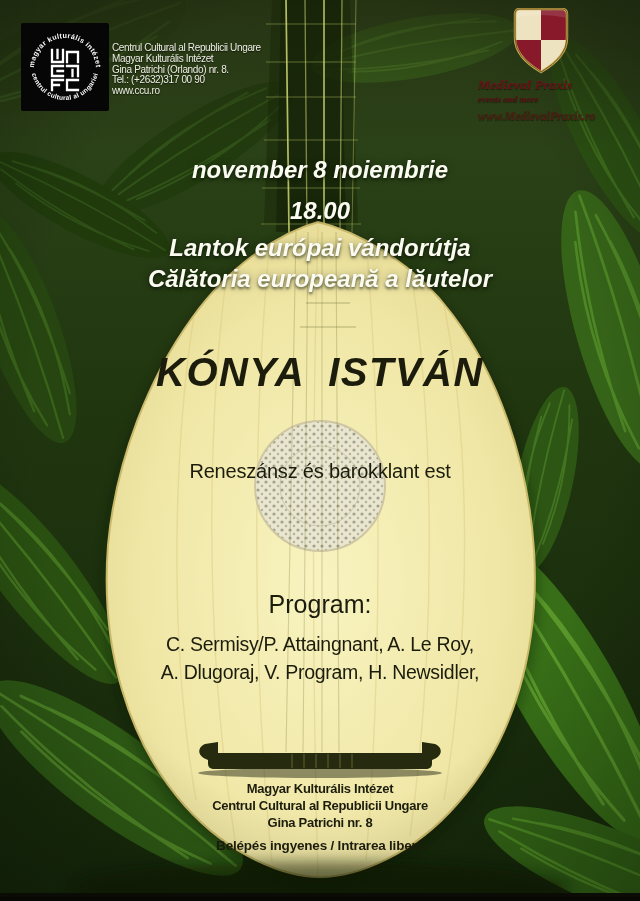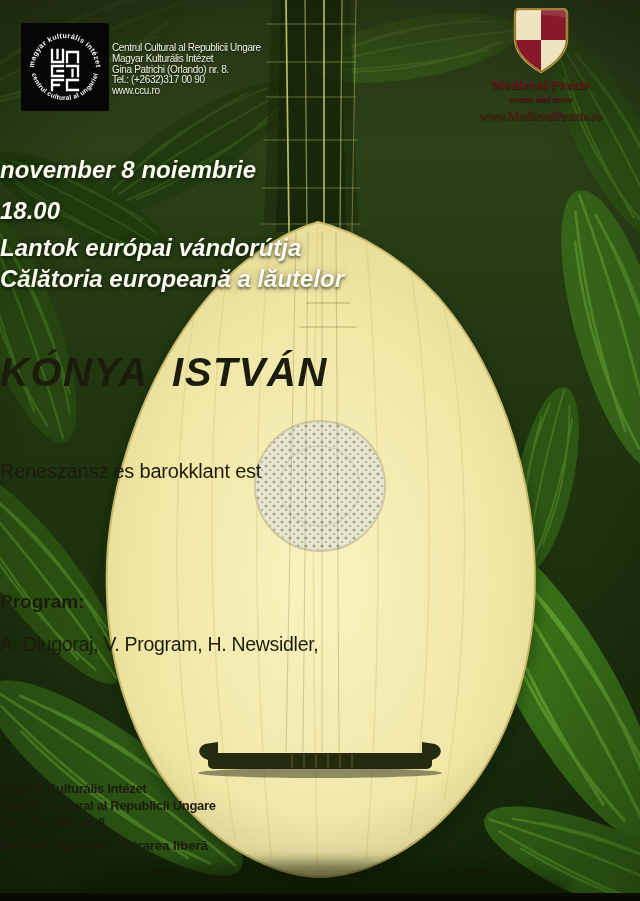--- a/index.html
+++ b/index.html
@@ -10,38 +10,38 @@
   .vn{fill:none;stroke:var(--vn,#5a9030);stroke-width:1.3;opacity:.55;stroke-linecap:round;}
 
   
   .hdr-left{position:absolute;left:0;top:0;width:330px;height:130px;}
   .hu-logo{position:absolute;left:21px;top:23px;width:88px;height:88px;}
   .arc-text{font-family:"Liberation Sans",sans-serif;font-weight:bold;fill:#ffffff;}
   .address{position:absolute;left:112px;top:43px;color:#edeee2;font-size:10px;line-height:10.8px;
            letter-spacing:-0.35px;text-shadow:0 1px 1px rgba(0,0,0,.6);white-space:nowrap;}
 
   
-  .praxis{position:absolute;left:478px;top:8px;width:126px;text-align:center;}
+  .praxis{position:absolute;left:478px;top:8px;width:126px;text-align:left;font-style:italic;}
   .shield{display:block;margin:0 auto;}
   .px-title{font-family:"Liberation Serif",serif;font-weight:bold;font-size:13.5px;color:#6e1219;
             margin-top:3px;text-shadow:0 1px 1px rgba(10,4,2,.55);letter-spacing:.3px;white-space:nowrap;}
   .px-tag{font-family:"Liberation Serif",serif;font-weight:bold;font-size:9px;color:#5c1016;
           margin-top:1px;text-shadow:0 1px 1px rgba(10,4,2,.5);}
   .px-url{font-family:"Liberation Serif",serif;font-weight:bold;font-size:12px;color:#4c2014;
           margin-top:5px;text-shadow:0 1px 1px rgba(10,4,2,.5);}
 
   
-  .t{position:absolute;left:0;right:0;text-align:left;white-space:nowrap;}
+  .t{position:absolute;left:0;right:0;text-align:center;white-space:nowrap;}
   .wl{color:#fbfbf1;font-weight:bold;font-style:italic;font-size:24px;line-height:1;
       text-shadow:0 2px 3px rgba(8,16,2,.6),0 0 8px rgba(8,16,2,.3);}
   .dk{color:#1c1c0d;}
   .artist{font-size:40px;font-weight:bold;font-style:italic;letter-spacing:1.5px;word-spacing:12px;line-height:1;}
   .country{font-size:20px;line-height:1;letter-spacing:-0.2px;}
   .sub{font-size:20px;line-height:1;letter-spacing:-0.2px;}
-  .prog-label{font-size:19px;font-weight:bold;line-height:1;}
+  .prog-label{font-size:25px;font-weight:normal;line-height:1;}
   .prog{font-size:19.5px;line-height:27.5px;letter-spacing:-0.3px;}
   .venue{font-size:13px;font-weight:bold;line-height:17.2px;letter-spacing:-0.3px;}
   .admission{font-size:13.5px;font-weight:bold;line-height:1;letter-spacing:-0.2px;}
 </style>
 </head>
 <body>
 
 <div class="poster">
 
   <svg class="bg-art" viewBox="0 0 640 901" width="640" height="901" aria-hidden="true">
@@ -229,20 +229,21 @@
   <div class="t wl" style="top:199px">18.00</div>
   <div class="t wl" style="top:236px">Lantok európai vándorútja</div>
   <div class="t wl" style="top:267px">Călătoria europeană a lăutelor</div>
 
   <div class="t dk artist" style="top:352px">KÓNYA ISTVÁN</div>
 
   <div class="t dk sub" style="top:461px">Reneszánsz és barokklant est</div>
 
   <div class="t dk prog-label" style="top:592px">Program:</div>
   <div class="t dk prog" style="top:631px">
+    <div>C. Sermisy/P. Attaingnant, A. Le Roy,</div>
     <div>A. Dlugoraj, V. Program, H. Newsidler,</div>
   </div>
 
   <div class="t dk venue" style="top:780px">
     <div>Magyar Kulturális Intézet</div>
     <div>Centrul Cultural al Republicii Ungare</div>
     <div>Gina Patrichi nr. 8</div>
   </div>
   <div class="t dk admission" style="top:839px">Belépés ingyenes / Intrarea liberă</div>
 

